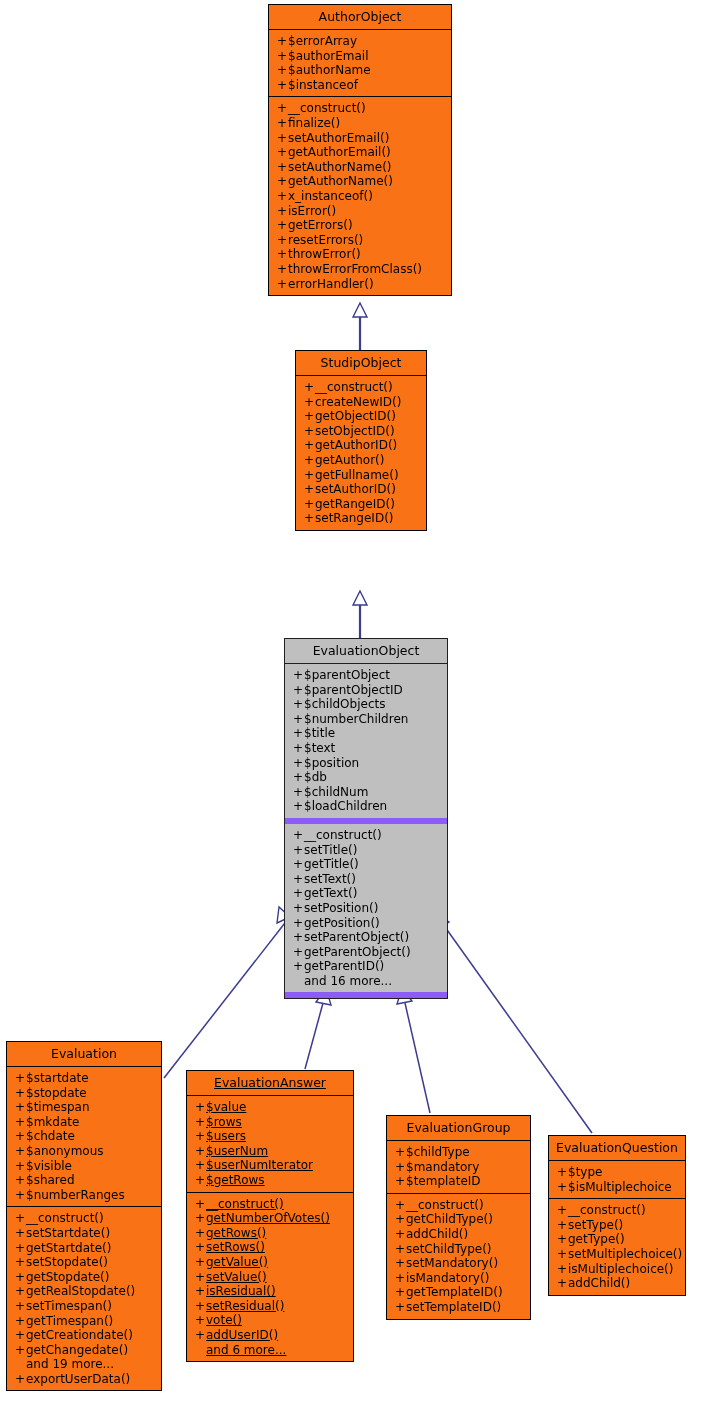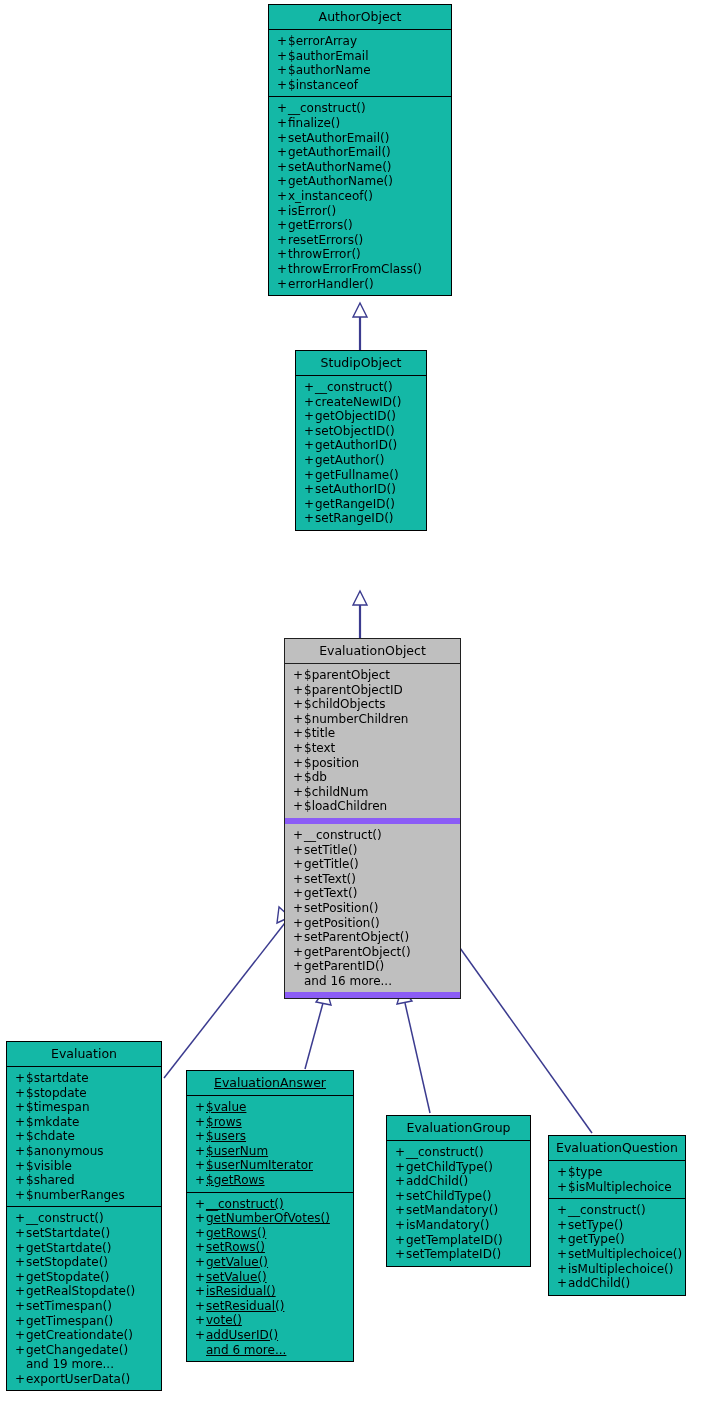--- a/index.html
+++ b/index.html
@@ -24,21 +24,21 @@
     position: absolute;
     left: 0; top: 0;
     width: 715px;
     height: 1403px;
     pointer-events: none;
   }
   .uml-class {
     position: absolute;
     box-sizing: border-box;
     border: 1px solid #000000;
-    background: #14b8a6;
+    background: #f97316;
     z-index: 2;
   }
   .uml-class.highlight {
     background: #bfbfbf;
     border: 1px solid #202020;
   }
   .uml-title {
     text-align: center;
     font-size: 12.5px;
     line-height: 15px;
@@ -140,21 +140,21 @@
         <div class="uml-row"><span class="vis">+</span><span>getObjectID()</span></div>
         <div class="uml-row"><span class="vis">+</span><span>setObjectID()</span></div>
         <div class="uml-row"><span class="vis">+</span><span>getAuthorID()</span></div>
         <div class="uml-row"><span class="vis">+</span><span>getAuthor()</span></div>
         <div class="uml-row"><span class="vis">+</span><span>getFullname()</span></div>
         <div class="uml-row"><span class="vis">+</span><span>setAuthorID()</span></div>
         <div class="uml-row"><span class="vis">+</span><span>getRangeID()</span></div>
         <div class="uml-row"><span class="vis">+</span><span>setRangeID()</span></div>
       </div>
     </div>
-    <div class="uml-class highlight" style="left: 284px; top: 638px; width: 177px;">
+    <div class="uml-class highlight" style="left: 284px; top: 638px; width: 164px;">
       <div class="uml-title">EvaluationObject</div>
       <div class="uml-section">
         <div class="uml-row"><span class="vis">+</span><span>$parentObject</span></div>
         <div class="uml-row"><span class="vis">+</span><span>$parentObjectID</span></div>
         <div class="uml-row"><span class="vis">+</span><span>$childObjects</span></div>
         <div class="uml-row"><span class="vis">+</span><span>$numberChildren</span></div>
         <div class="uml-row"><span class="vis">+</span><span>$title</span></div>
         <div class="uml-row"><span class="vis">+</span><span>$text</span></div>
         <div class="uml-row"><span class="vis">+</span><span>$position</span></div>
         <div class="uml-row"><span class="vis">+</span><span>$db</span></div>
@@ -222,20 +222,25 @@
         <div class="uml-row"><span class="vis">+</span><span>setValue()</span></div>
         <div class="uml-row"><span class="vis">+</span><span>isResidual()</span></div>
         <div class="uml-row"><span class="vis">+</span><span>setResidual()</span></div>
         <div class="uml-row"><span class="vis">+</span><span>vote()</span></div>
         <div class="uml-row"><span class="vis">+</span><span>addUserID()</span></div>
         <div class="uml-row"><span class="vis"></span><span>and 6 more...</span></div>
       </div>
     </div>
     <div class="uml-class" style="left: 378px; top: 1115px; width: 145px; margin-left: 8px;">
       <div class="uml-title">EvaluationGroup</div>
+      <div class="uml-section">
+        <div class="uml-row"><span class="vis">+</span><span>$childType</span></div>
+        <div class="uml-row"><span class="vis">+</span><span>$mandatory</span></div>
+        <div class="uml-row"><span class="vis">+</span><span>$templateID</span></div>
+      </div>
       <div class="uml-section last">
         <div class="uml-row"><span class="vis">+</span><span>__construct()</span></div>
         <div class="uml-row"><span class="vis">+</span><span>getChildType()</span></div>
         <div class="uml-row"><span class="vis">+</span><span>addChild()</span></div>
         <div class="uml-row"><span class="vis">+</span><span>setChildType()</span></div>
         <div class="uml-row"><span class="vis">+</span><span>setMandatory()</span></div>
         <div class="uml-row"><span class="vis">+</span><span>isMandatory()</span></div>
         <div class="uml-row"><span class="vis">+</span><span>getTemplateID()</span></div>
         <div class="uml-row"><span class="vis">+</span><span>setTemplateID()</span></div>
       </div>

